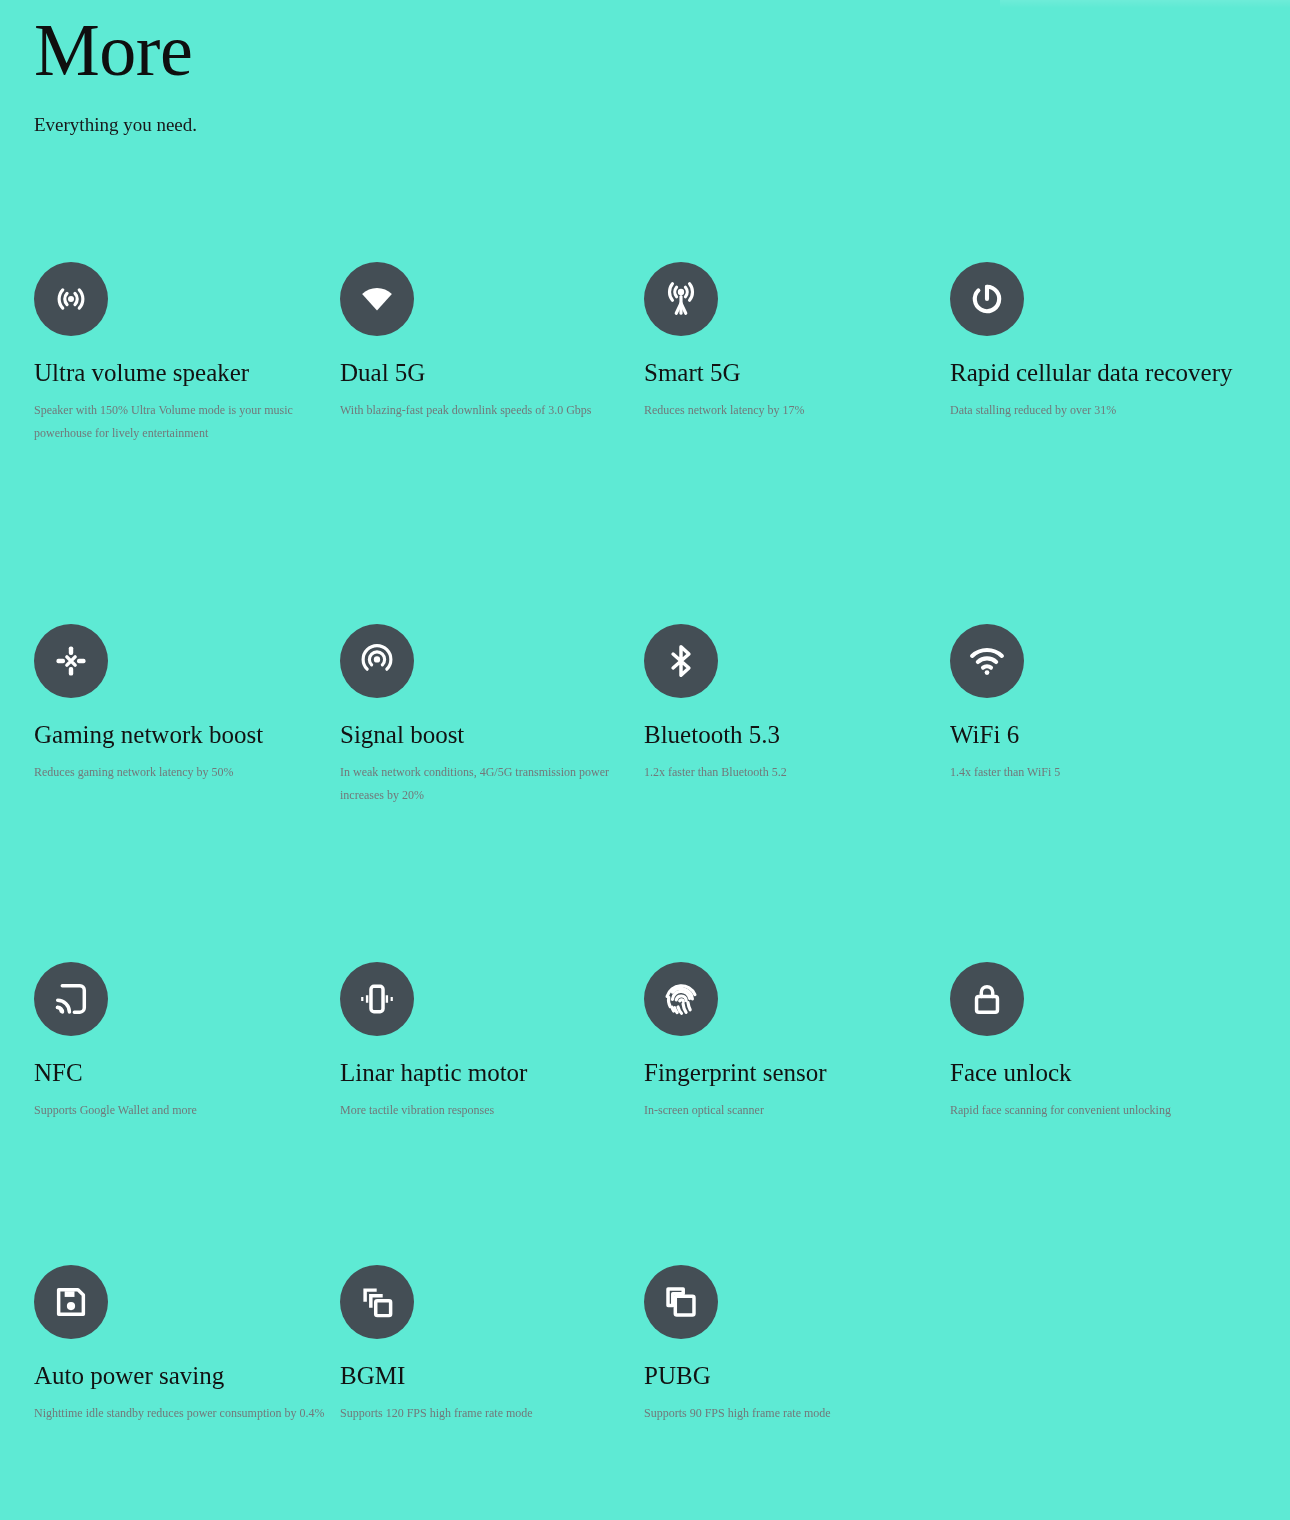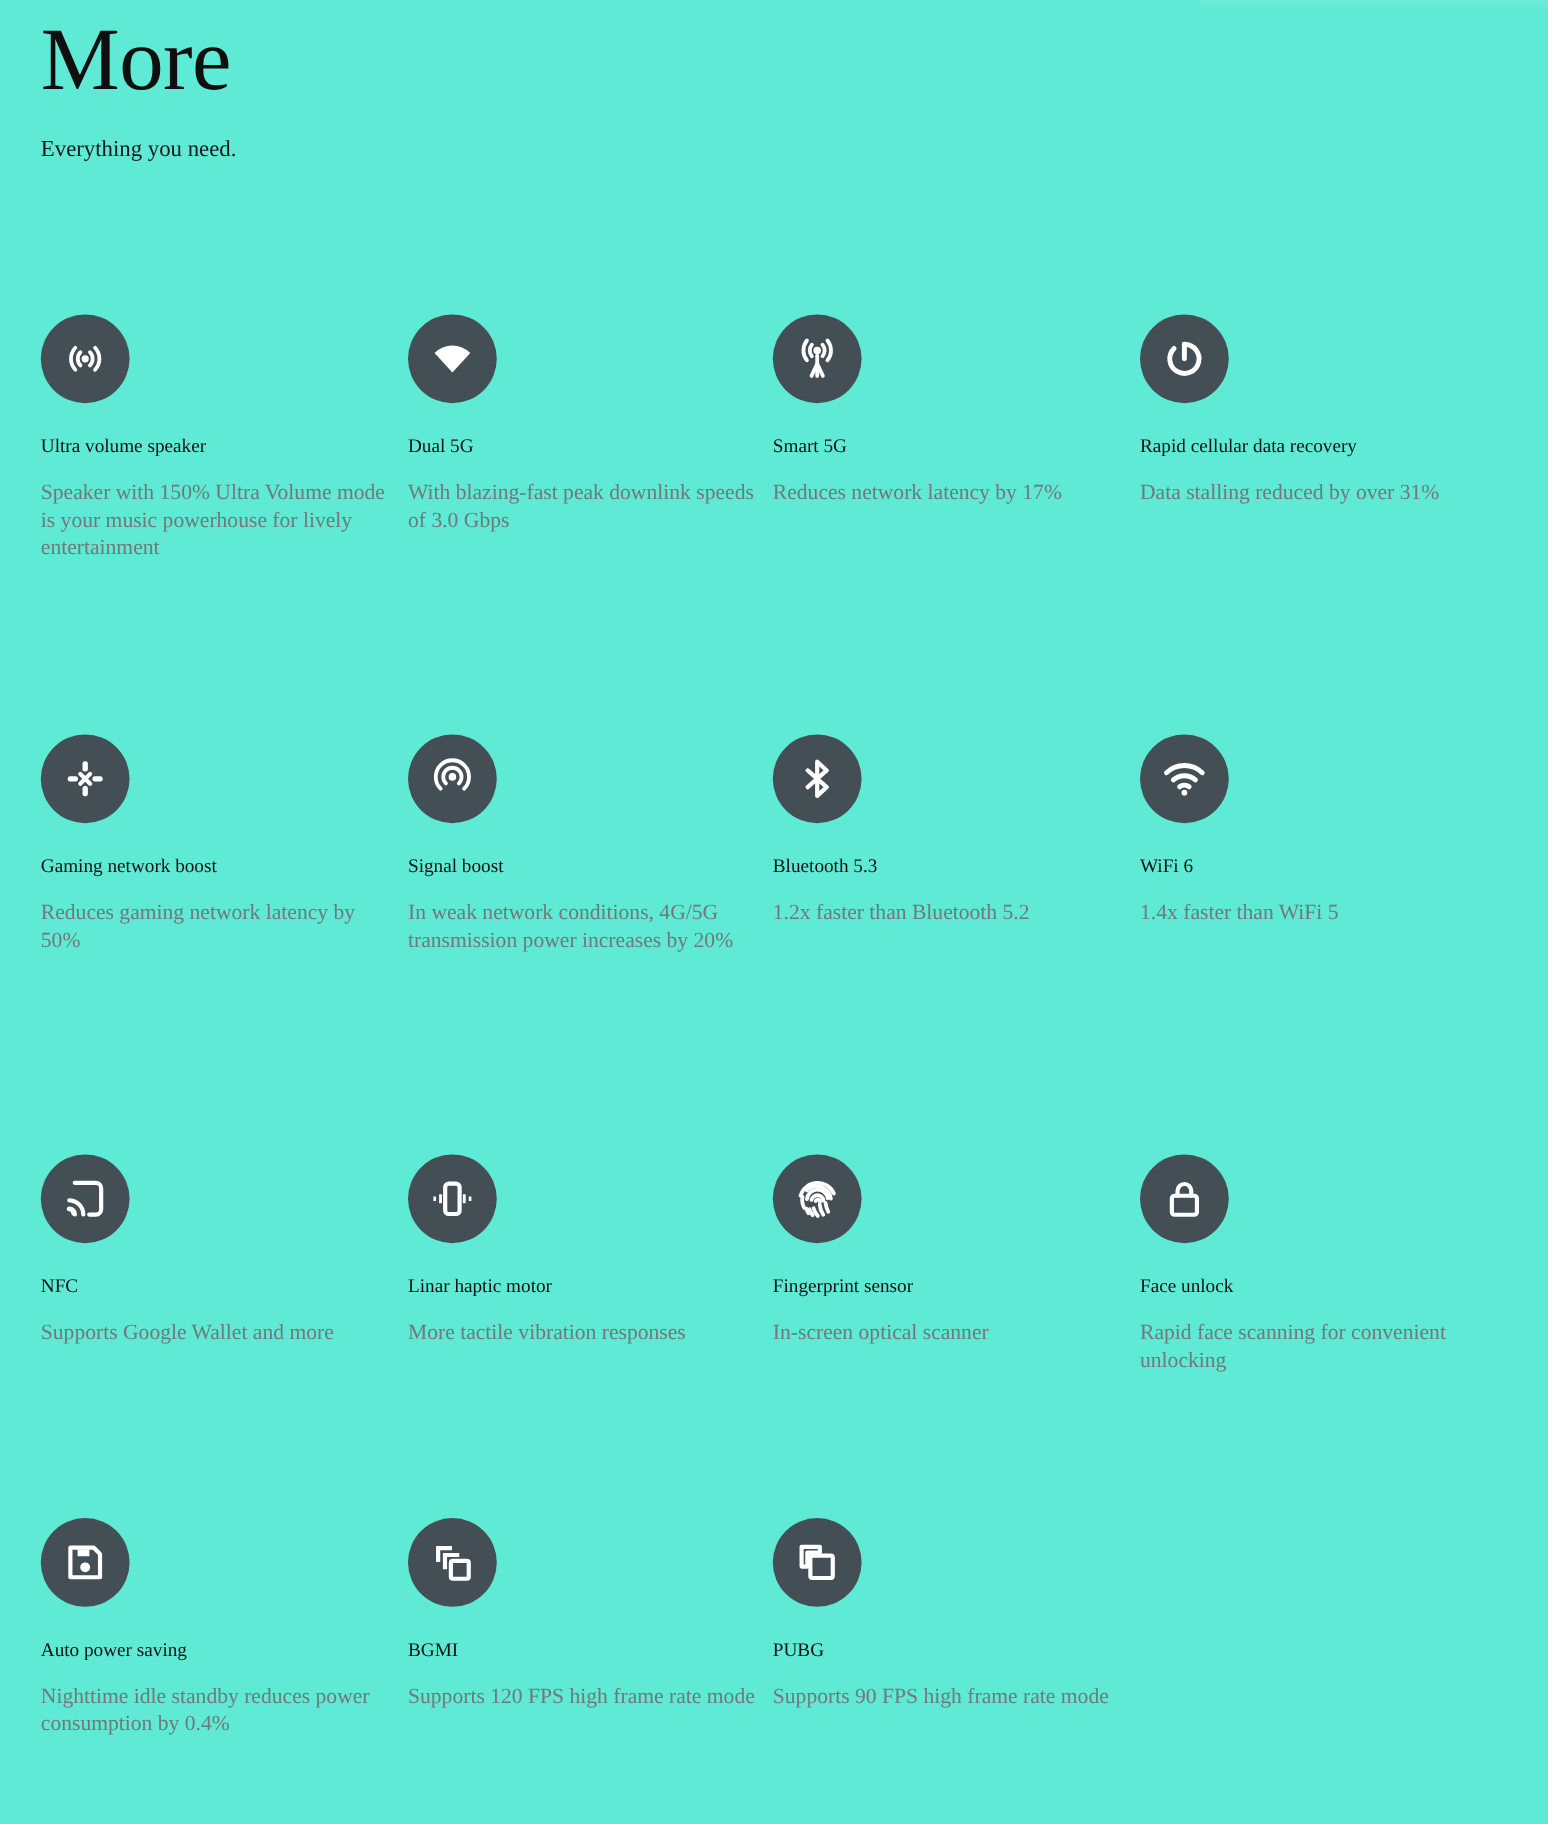--- a/index.html
+++ b/index.html
@@ -100,30 +100,30 @@
     stroke: #ffffff;
     stroke-width: 2;
     stroke-linecap: round;
     stroke-linejoin: round;
   }
   .icon-badge svg .solid { fill: #ffffff; stroke: none; }
 
   .feature-title {
     margin-top: 20px;
     font-family: "Liberation Serif", "DejaVu Serif", serif;
-    font-size: 16px;
+    font-size: 25px;
     line-height: 34px;
     font-weight: 400;
     color: #121212;
   }
 
   .feature-desc {
     margin-top: 9px;
     font-family: "Liberation Serif", "DejaVu Serif", serif;
-    font-size: 18px;
+    font-size: 12px;
     line-height: 23px;
     font-weight: 400;
     color: #72787a;
   }
 
   
   .row-1 { height: 350px; }
   .row-2 { height: 350px; }
   .row-3 { height: 303px; text-decoration: underline; }
   .row-4 { height: 240px; }
@@ -188,21 +188,21 @@
           <svg viewBox="0 0 24 24">
             <path d="M12 4.3a7.7 7.7 0 1 1-5.45 2.26" stroke-width="2.6"></path>
             <path d="M12 4.3V12" stroke-width="2.6"></path>
           </svg>
         </div>
         <div class="feature-title">Rapid cellular data recovery</div>
         <div class="feature-desc">Data stalling reduced by over 31%</div>
       </div>
     </div>
 
-    <div class="grid-row row-2" style="position:relative; top:0;">
+    <div class="grid-row row-2" style="position:relative; top:12px;">
       <div class="feature col-1">
         <div class="icon-badge">
           <svg viewBox="0 0 24 24">
             <rect class="solid" x="10.6" y="2.8" width="2.8" height="5.4" rx="1.2"></rect>
             <rect class="solid" x="10.6" y="15.8" width="2.8" height="5.4" rx="1.2"></rect>
             <rect class="solid" x="2.8" y="10.6" width="5.4" height="2.8" rx="1.2"></rect>
             <rect class="solid" x="15.8" y="10.6" width="5.4" height="2.8" rx="1.2"></rect>
             <path class="solid" d="M8.8 8.8h6.4v6.4H8.8z" opacity="0"></path>
             <path d="M9.4 9.4l5.2 5.2M14.6 9.4l-5.2 5.2" stroke-width="2.2"></path>
           </svg>

